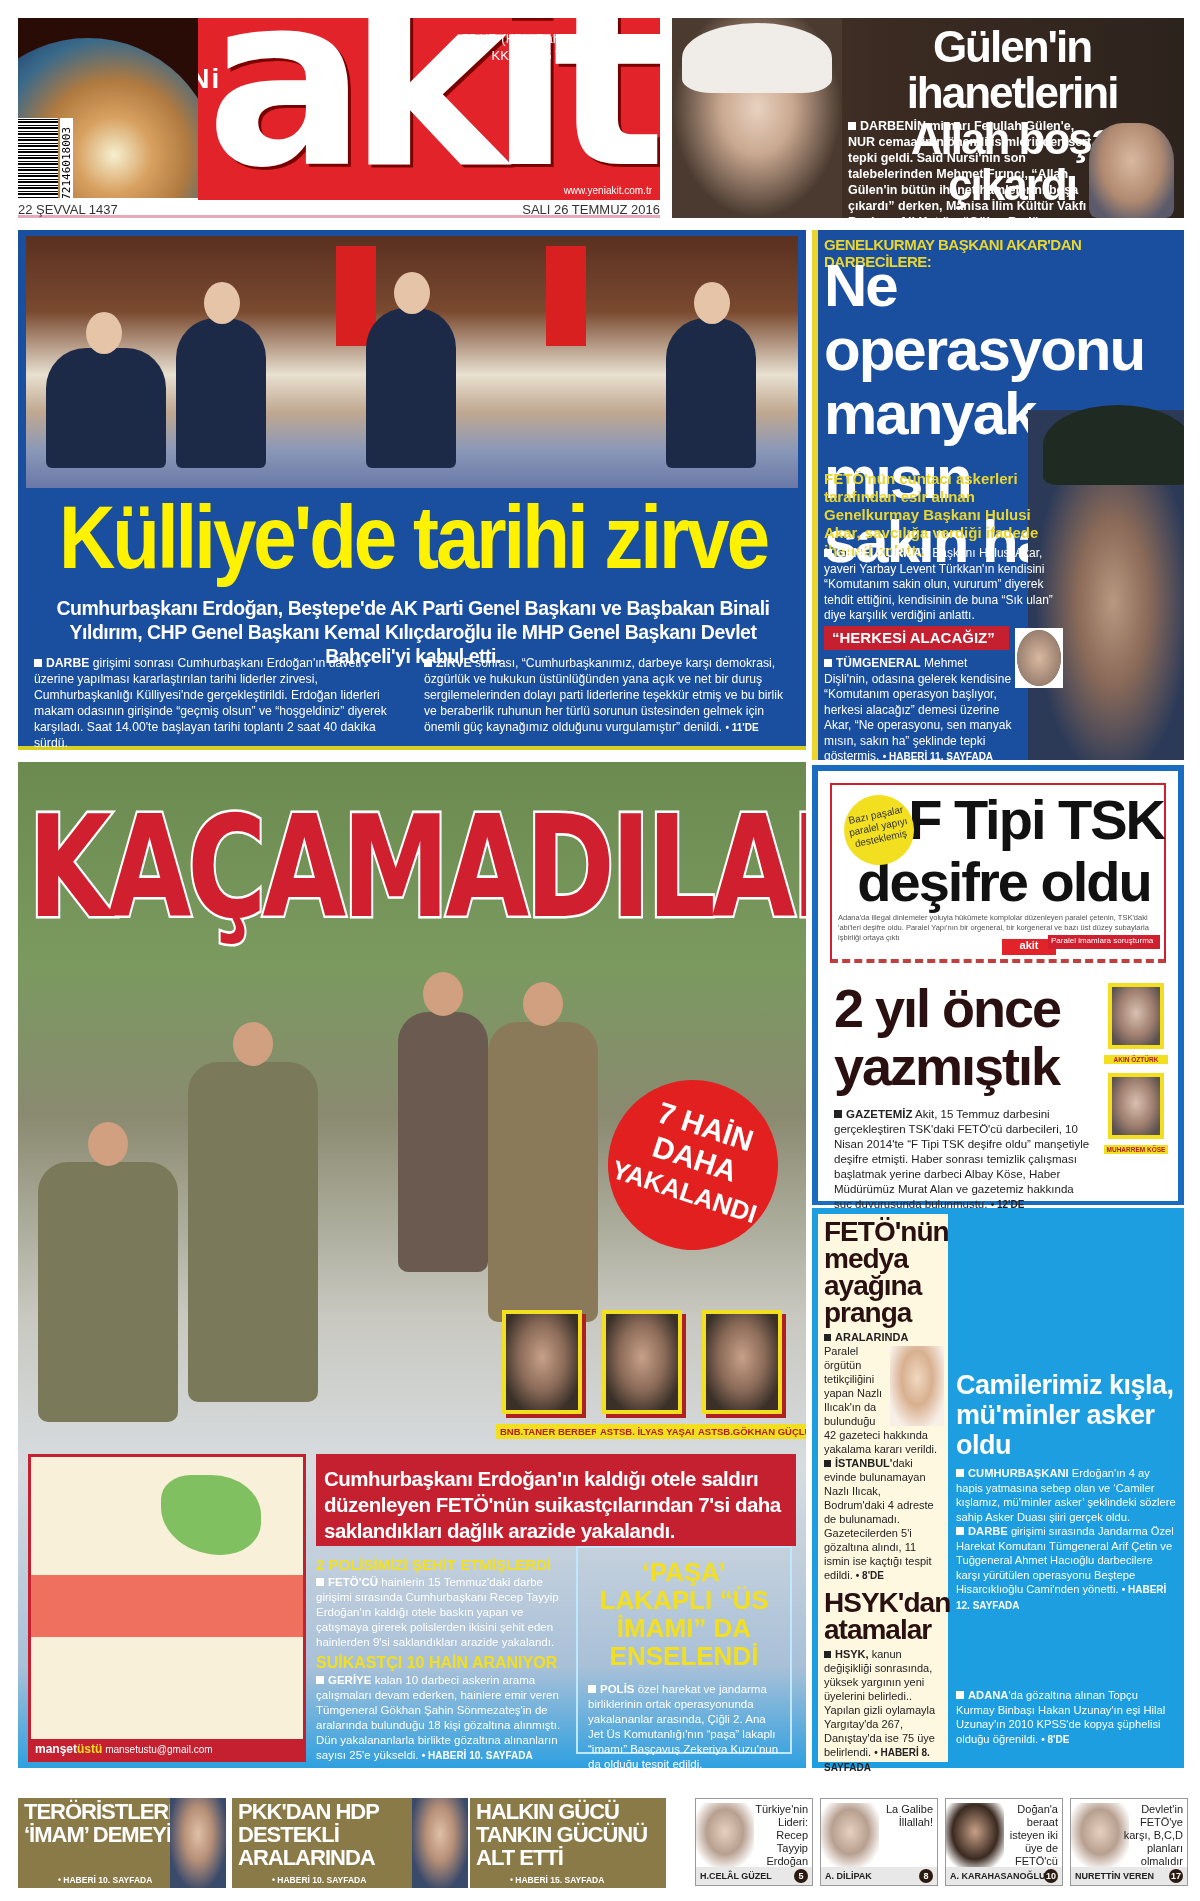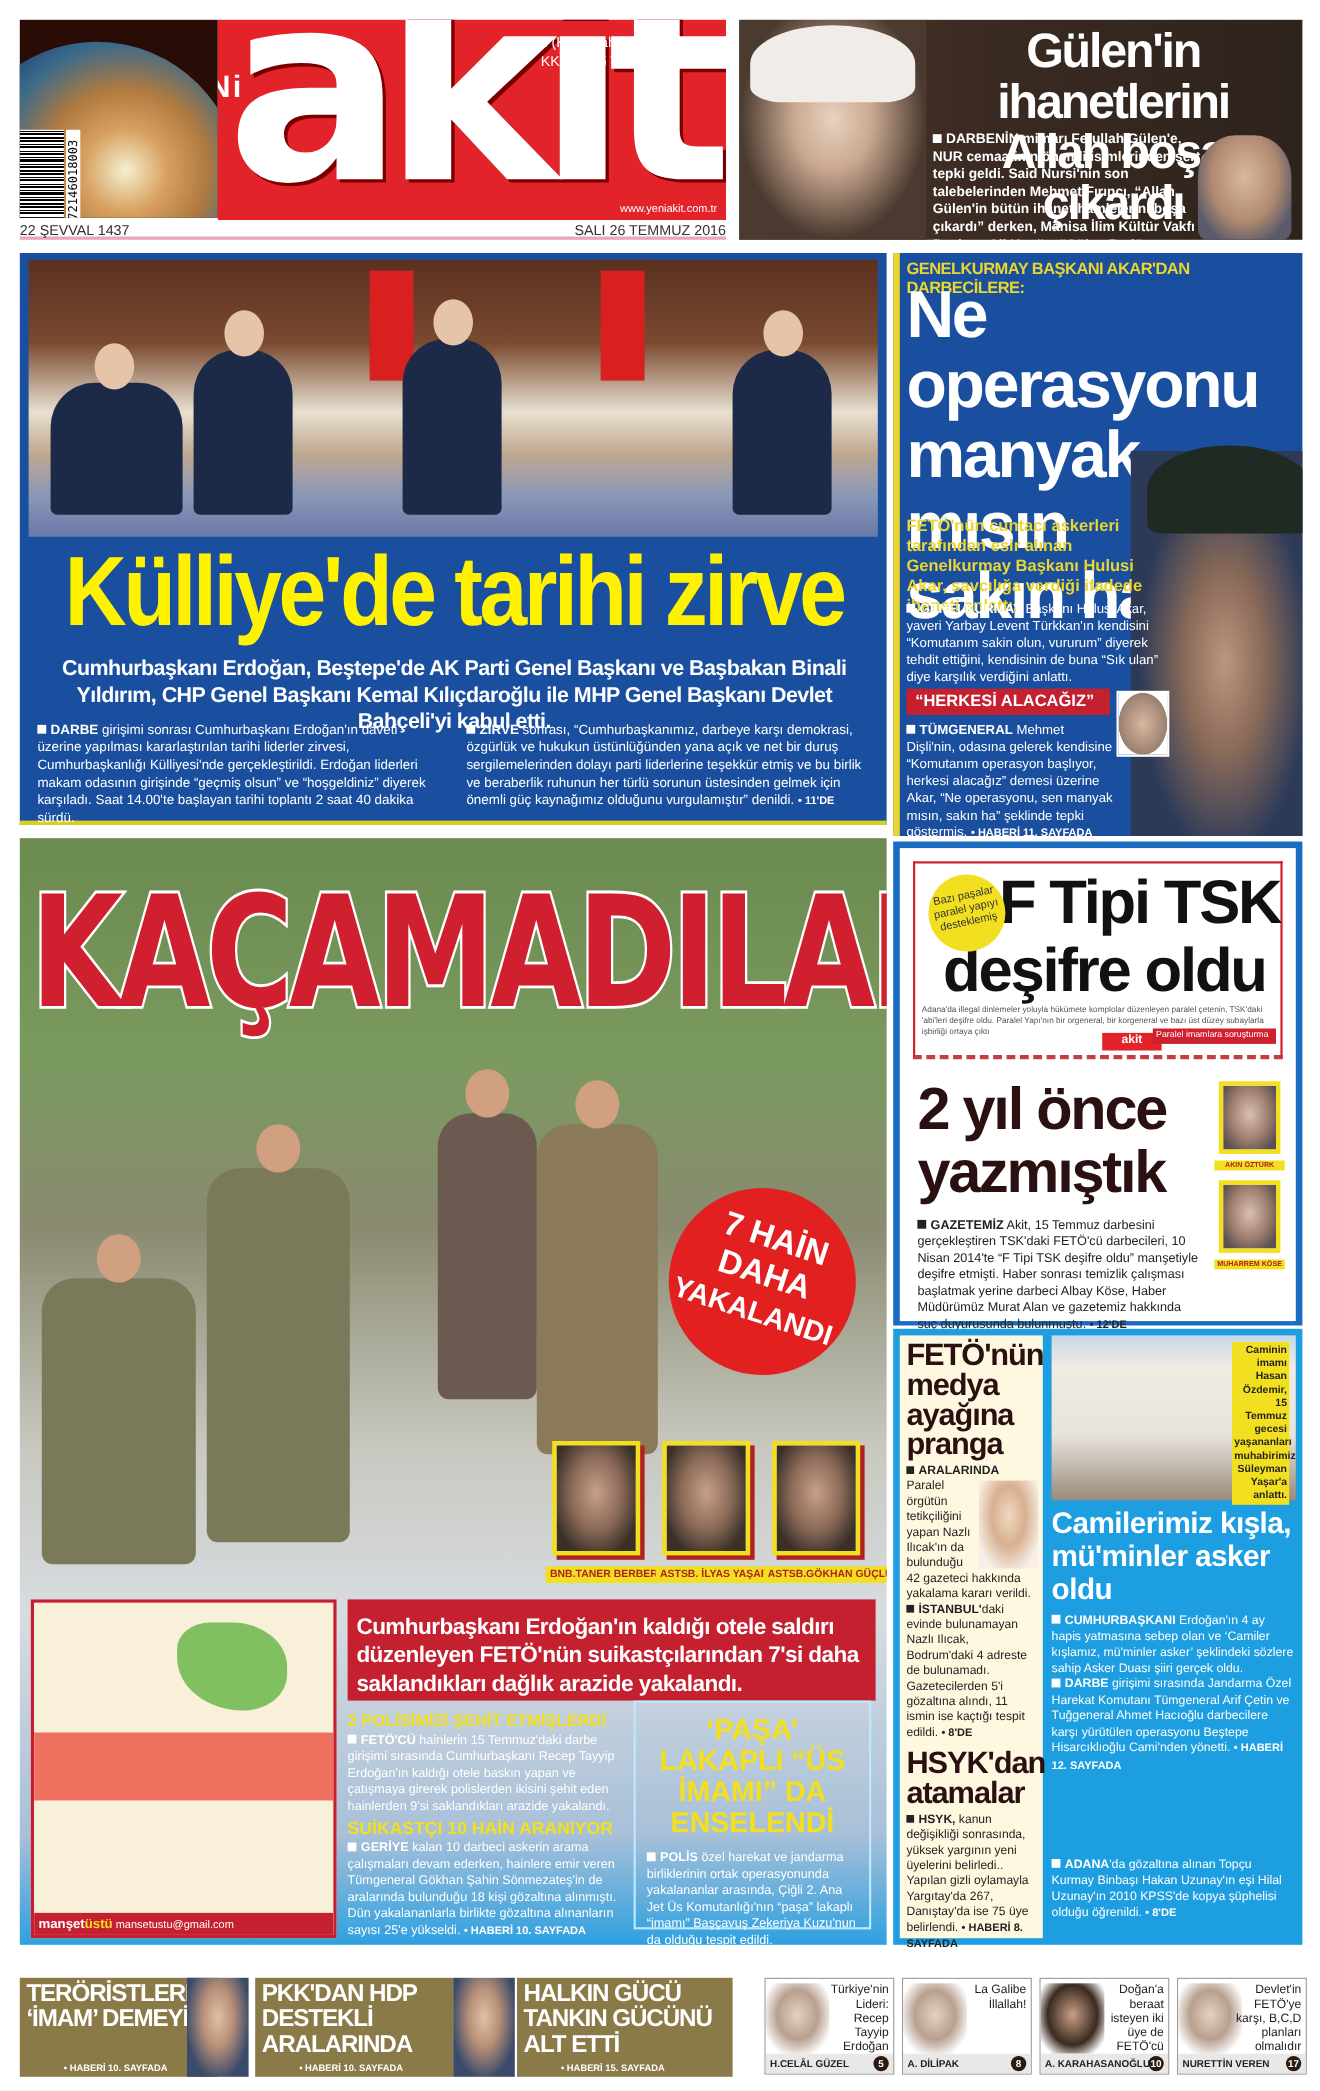--- a/index.html
+++ b/index.html
@@ -276,23 +276,20 @@
 </div>
 
 <div class="abs" id="br">
   <div id="medya">
     <h2>FETÖ'nün medya ayağına pranga</h2>
     <p><span class="sq"></span><span class="lead">ARALARINDA</span><span id="ilicak"></span><span> Paralel örgütün tetikçiliğini yapan Nazlı Ilıcak'ın da bulunduğu 42 gazeteci hakkında yakalama kararı verildi.</span></p>
     <p><span class="sq"></span><span class="lead">İSTANBUL'</span><span>daki evinde bulunamayan Nazlı Ilıcak, Bodrum'daki 4 adreste de bulunamadı. Gazetecilerden 5'i gözaltına alındı, 11 ismin ise kaçtığı tespit edildi.</span> <span class="ref">• 8'DE</span></p>
     <h2 style="margin-top:6px">HSYK'dan atamalar</h2>
     <p><span class="sq"></span><span class="lead">HSYK,</span><span> kanun değişikliği sonrasında, yüksek yargının yeni üyelerini belirledi.. Yapılan gizli oylamayla Yargıtay'da 267, Danıştay'da ise 75 üye belirlendi.</span> <span class="ref">• HABERİ 8. SAYFADA</span></p>
   </div>
-  <div id="mosque-photo">
-    <div id="mosque-cap">Caminin imamı Hasan Özdemir, 15 Temmuz gecesi yaşananları muhabirimiz Süleyman Yaşar'a anlattı.</div>
-  </div>
   <div id="cami-title">Camilerimiz kışla, mü'minler asker oldu</div>
   <div id="cami-body">
     <p><span class="sq"></span><span>CUMHURBAŞKANI</span><span style="font-weight:normal"> Erdoğan'ın 4 ay hapis yatmasına sebep olan ve ‘Camiler kışlamız, mü'minler asker’ şeklindeki sözlere sahip Asker Duası şiiri gerçek oldu.</span></p>
     <p><span class="sq"></span><span>DARBE</span><span style="font-weight:normal"> girişimi sırasında Jandarma Özel Harekat Komutanı Tümgeneral Arif Çetin ve Tuğgeneral Ahmet Hacıoğlu darbecilere karşı yürütülen operasyonu Beştepe Hisarcıklıoğlu Cami'nden yönetti.</span> <span class="ref">• HABERİ 12. SAYFADA</span></p>
   </div>
   <div id="kpss-body"><span class="sq"></span><span>ADANA</span><span style="font-weight:normal">'da gözaltına alınan Topçu Kurmay Binbaşı Hakan Uzunay'ın eşi Hilal Uzunay'ın 2010 KPSS'de kopya şüphelisi olduğu öğrenildi.</span> <span class="ref">• 8'DE</span></div>
 </div>
 
 <div class="olive" style="left:18px; width:180px;">
   <h3>TERÖRİSTLERE ‘İMAM’ DEMEYİN</h3>

